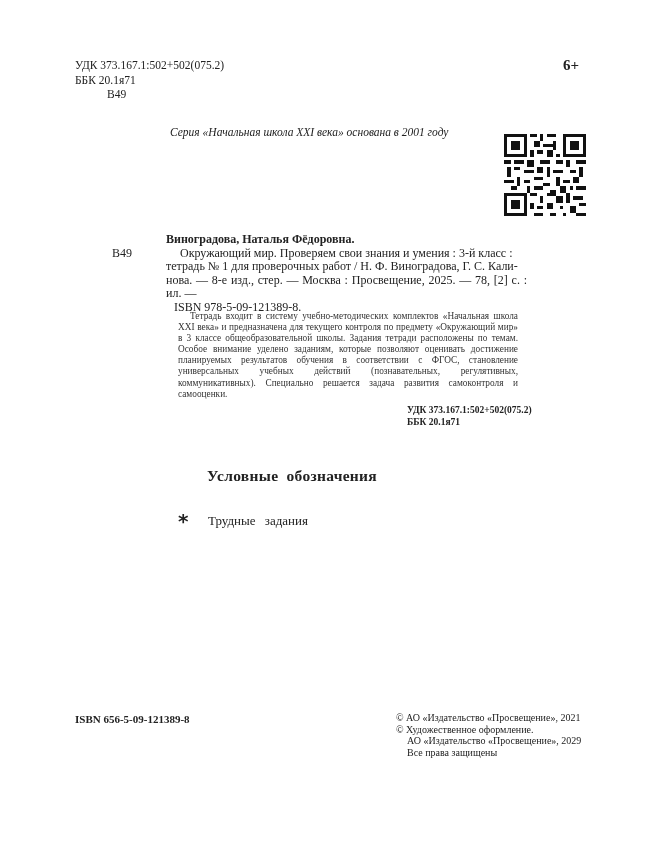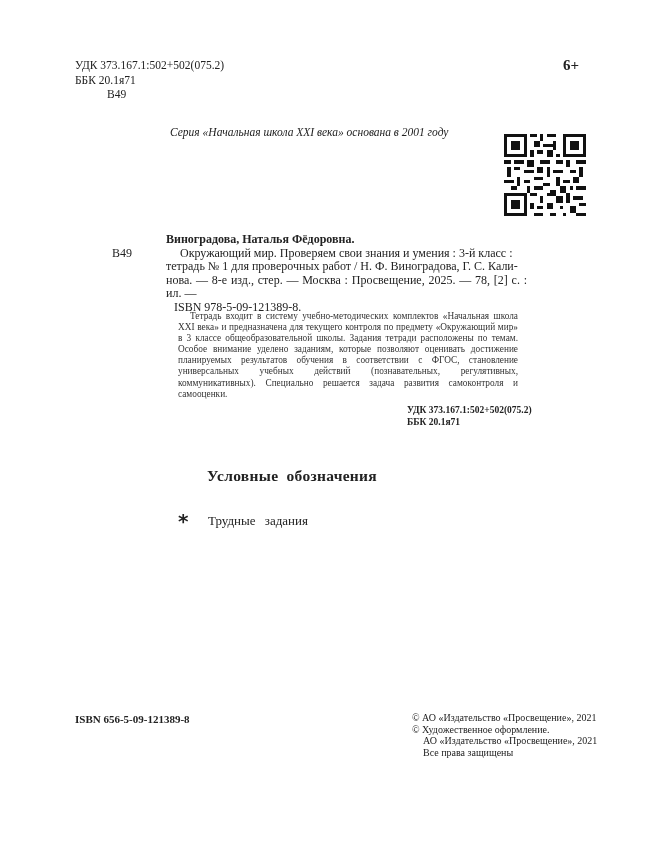--- a/index.html
+++ b/index.html
@@ -23,21 +23,21 @@
     .biblio .cont { padding-left: 54px; text-align: justify; }
     .biblio .isbn { padding-left: 62px; }
     .annot { left: 166px; top: 299px; width: 364px; font-family: "Liberation Serif", serif; font-size: 9.3px; line-height: 11.1px; text-align: justify; color: #333; }
     .annot p { margin: 12px; text-indent: 12px; }
     .udk-bottom { left: 407px; top: 405px; font-family: "Liberation Serif", serif; font-size: 9.5px; line-height: 11.5px; font-weight: bold; }
     .legend-title { left: 207px; top: 467px; font-family: "Liberation Serif", serif; font-size: 15.5px; font-weight: bold; letter-spacing: 0.3px; word-spacing: 4px; }
     .legend-row { left: 178px; top: 512px; display: flex; align-items: center; }
     .legend-star { font-family: "DejaVu Sans", sans-serif; font-size: 20px; font-weight: bold; width: 30px; line-height: 18px; }
     .legend-label { font-family: Liberation Serif, serif; font-size: 13px; word-spacing: 6px; }
     .isbn-bottom { left: 75px; top: 713px; font-family: "Liberation Serif", serif; font-size: 11px; font-weight: bold; }
-    .copyright { left: 396px; top: 712px; font-family: "Liberation Serif", serif; font-size: 10px; line-height: 11.7px; margin-left: 16px; }
+    .copyright { left: 396px; top: 712px; font-family: "Liberation Serif", serif; font-size: 10px; line-height: 11.7px; }
     .copyright .ind { padding-left: 11px; }
   </style>
 </head>
 <body>
 
 <div class="abs udk-top">
   <div>УДК 373.167.1:502+502(075.2)</div>
   <div>ББК 20.1я71</div>
   <div class="indent">В49</div>
 </div>
@@ -140,15 +140,15 @@
 <div class="abs legend-row">
   <span class="legend-star">*</span>
   <span class="legend-label">Трудные задания</span>
 </div>
 
 <div class="abs isbn-bottom">ISBN 656-5-09-121389-8</div>
 
 <div class="abs copyright">
   <div>© АО «Издательство «Просвещение», 2021</div>
   <div>© Художественное оформление.</div>
-  <div class="ind">АО «Издательство «Просвещение», 2021</div>
+  <div class="ind">АО «Издательство «Просвещение», 2029</div>
   <div class="ind">Все права защищены</div>
 </div>
 
 </body></html>

